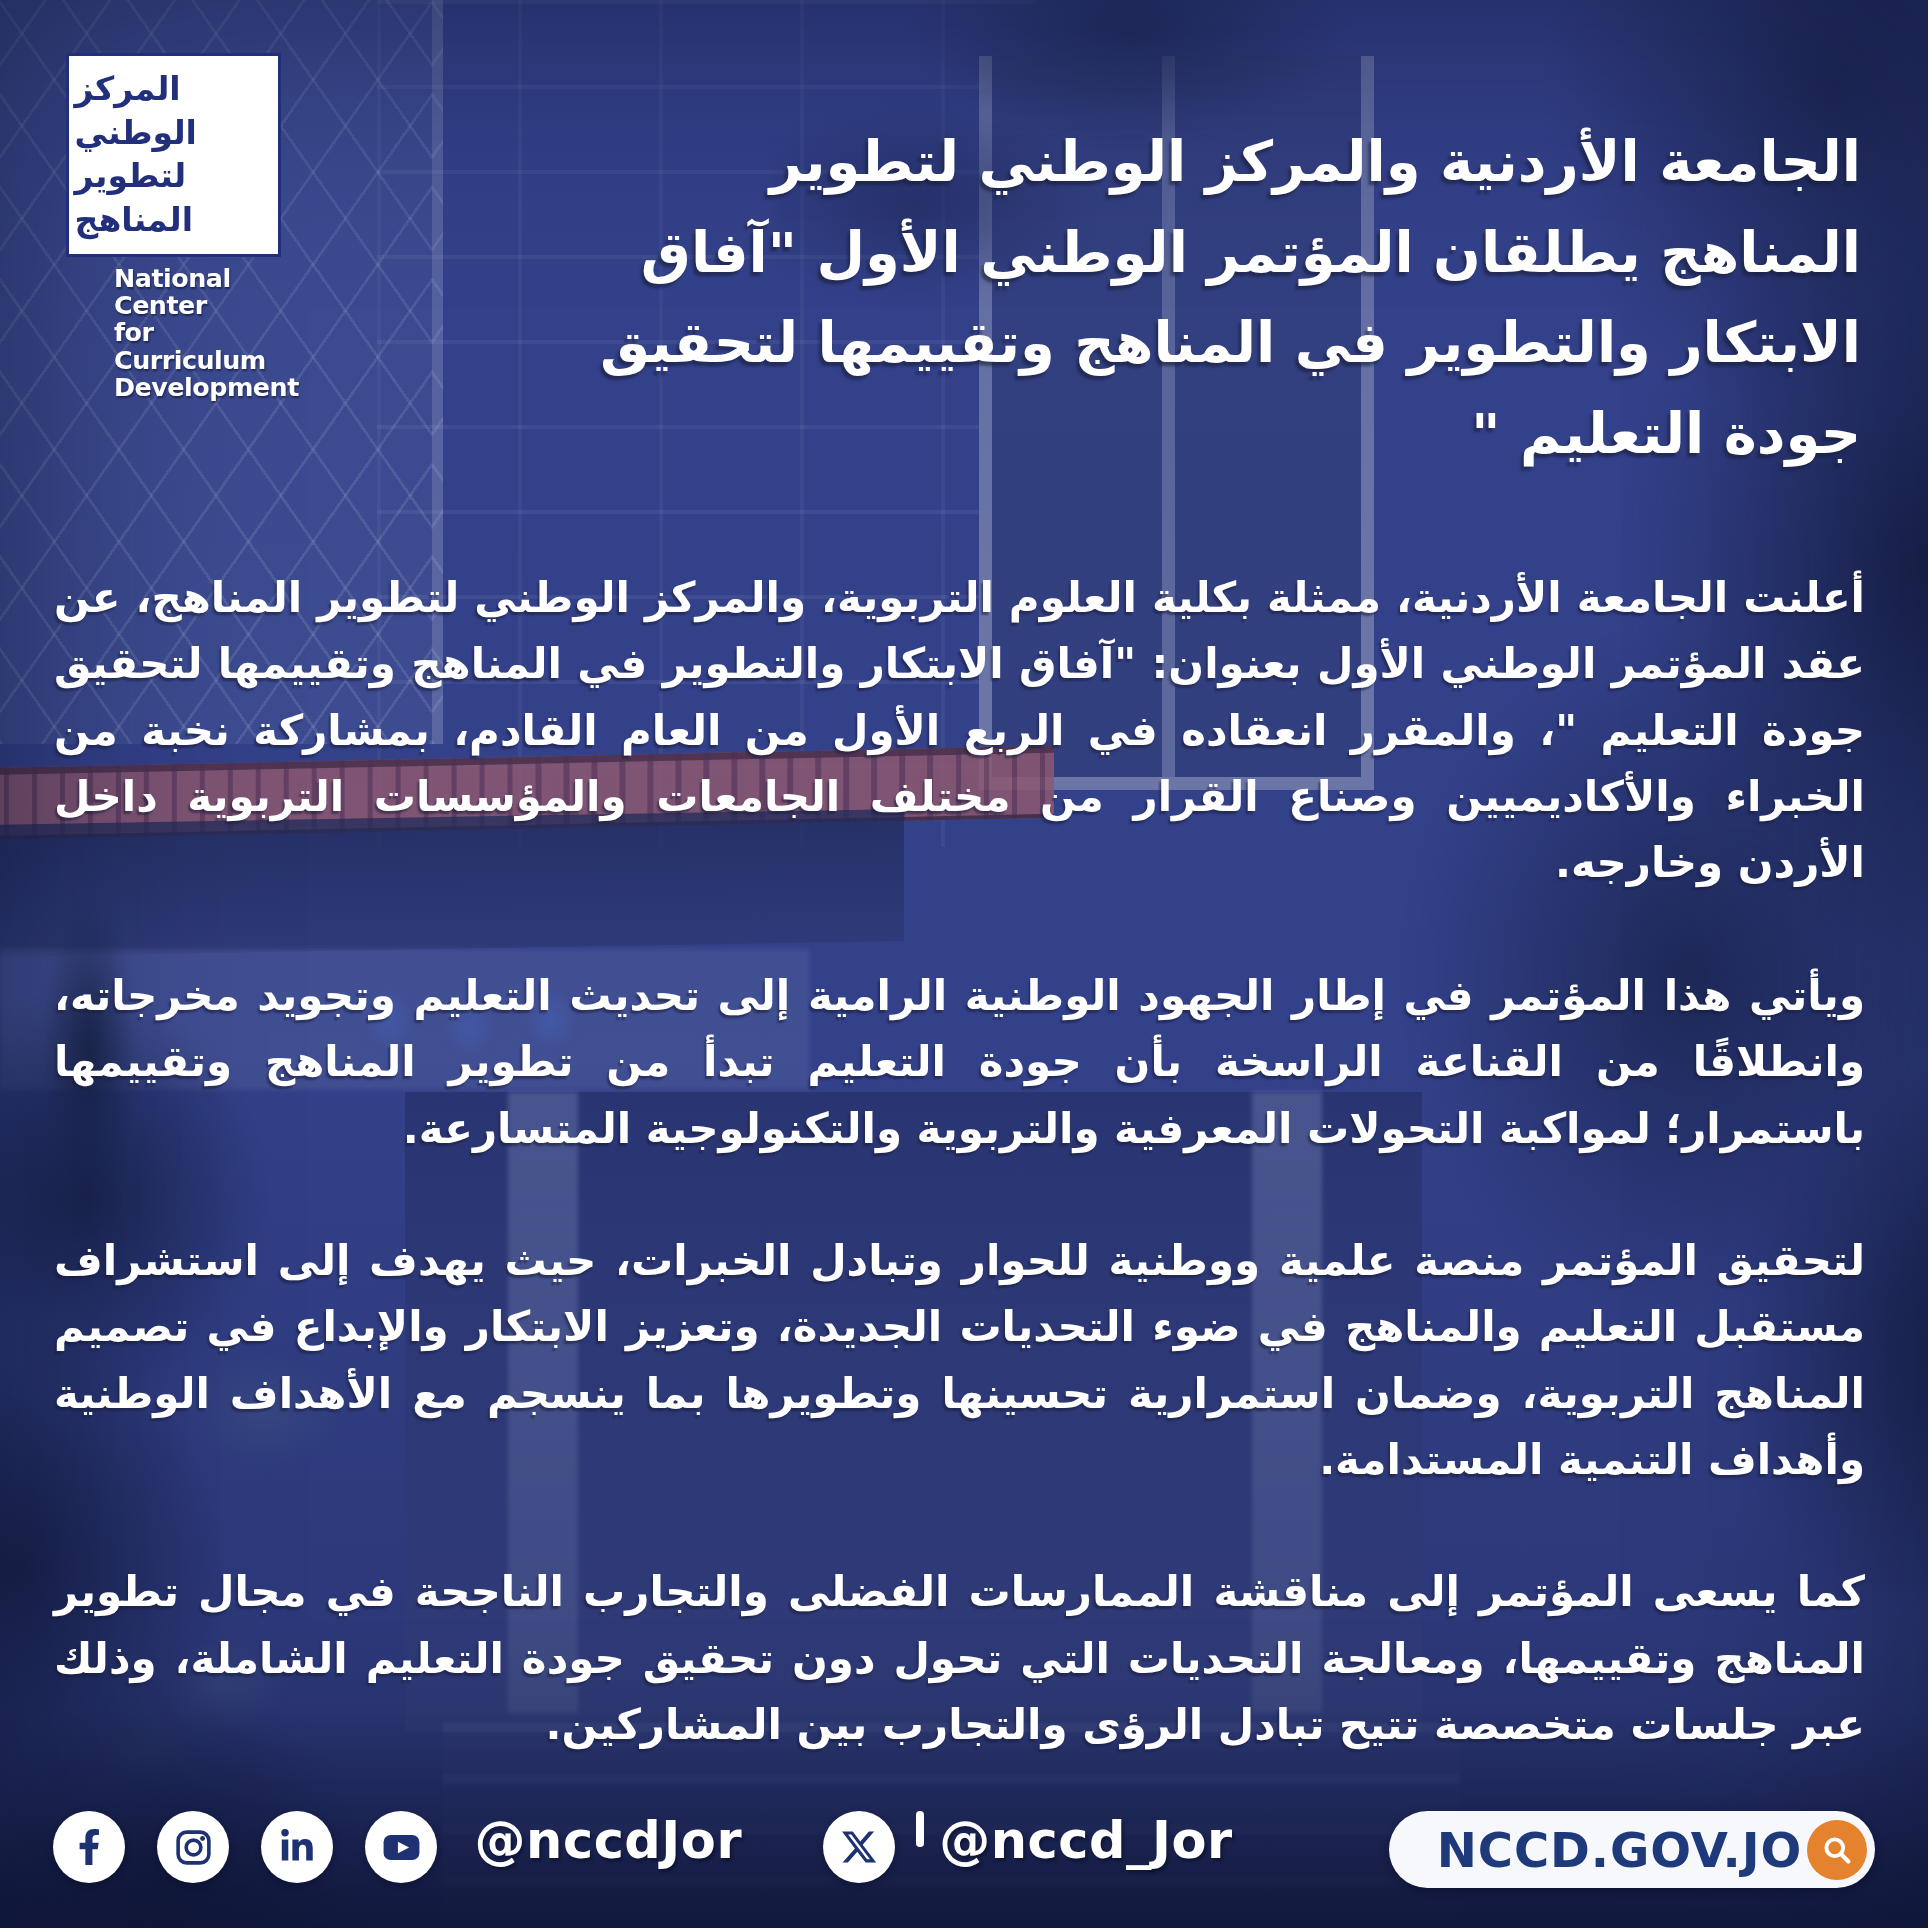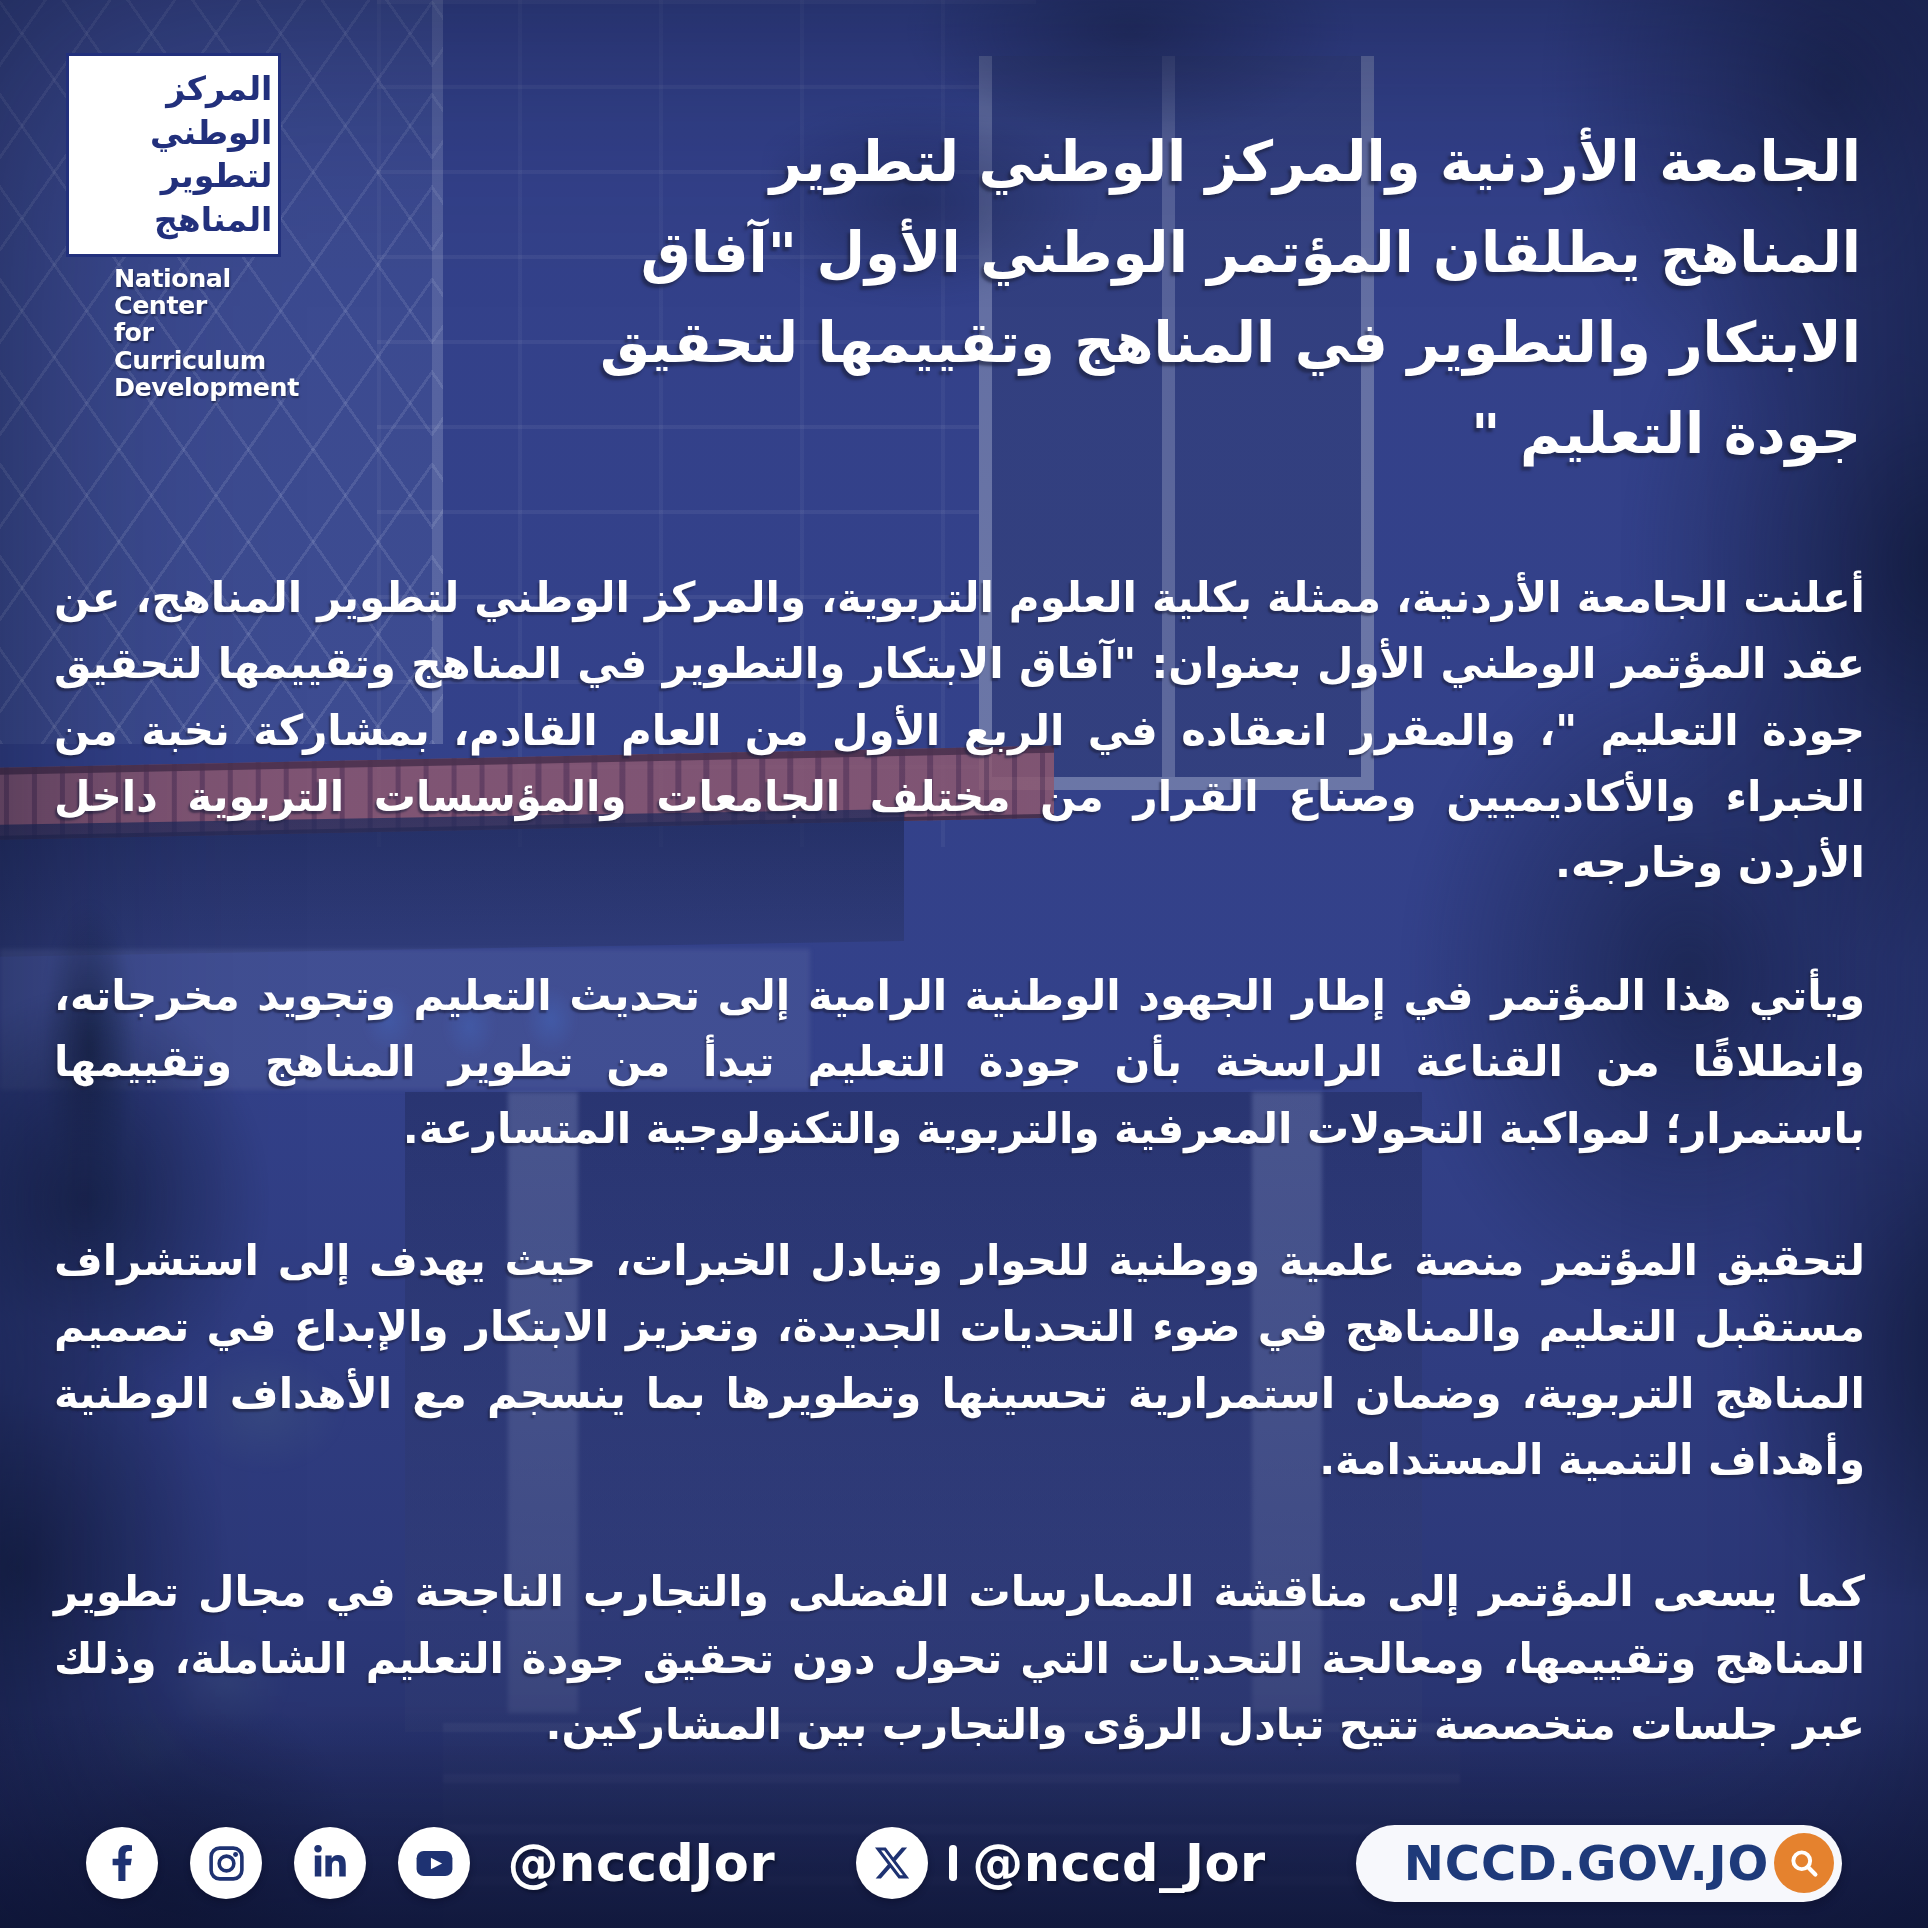--- a/index.html
+++ b/index.html
@@ -51,36 +51,36 @@
     radial-gradient(ellipse 254px 292px at 30% 20%,rgba(22,33,70,.92),transparent 72%),
     radial-gradient(ellipse 292px 348px at 18% 55%,rgba(18,28,62,.95),transparent 72%),
     radial-gradient(ellipse 273px 311px at 45% 86%,rgba(22,32,68,.92),transparent 72%),
     radial-gradient(ellipse 113px 87px at 62% 40%,rgba(86,116,146,.35),transparent 70%),
     radial-gradient(ellipse 89px 71px at 55% 66%,rgba(96,126,156,.30),transparent 70%),
     radial-gradient(ellipse 75px 56px at 40% 72%,rgba(70,104,120,.30),transparent 70%);}
   .vignette{inset:0;box-shadow:inset 0 0 395px rgba(8,12,36,.55);}
   .footer-shade{left:0;bottom:0;width:100%;height:217px;background:linear-gradient(180deg,transparent,rgba(10,16,46,.55));}
 
   .logo{position:absolute;left:66px;top:53px;width:215px;z-index:6;}
-  .logo-box{background:#ffffff;border:3.8px solid #22307c;padding:11.3px 5.6px 13px;text-align:right;
+  .logo-box{background:#ffffff;border:3.8px solid #22307c;padding:11.3px 5.6px 13px;text-align:left;
     color:#22307c;font-weight:bold;font-size:33px;line-height:1.32;direction:rtl;white-space:pre-line;}
   .logo-en{color:#ffffff;font-weight:bold;font-size:25.4px;line-height:1.07;margin-top:7.5px;
     letter-spacing:-0.5px;white-space:pre-line;text-shadow:0.9px 1.9px 1.9px rgba(10,15,40,.55);margin-left:48px;}
 
   .headline{position:absolute;right:55px;top:105px;width:1469px;z-index:5;margin:12px;
     direction:rtl;text-align:right;color:#ffffff;font-weight:bold;font-size:56px;line-height:1.62;
     white-space:pre-line;text-shadow:-2.8px 3.8px 2.8px rgba(25,30,58,.60);}
 
   .body-text{position:absolute;right:55px;top:565px;width:1819px;z-index:5;
     direction:rtl;color:#ffffff;font-weight:bold;font-size:42px;line-height:1.58;
     text-align:justify;text-shadow:-1.9px 2.8px 1.9px rgba(25,30,58,.55);}
   .body-text p{margin:0 8px 66px 0;}
 
   .footer{position:absolute;left:0;bottom:13px;width:100%;height:104px;z-index:7;
-    display:flex;align-items:center;padding:0 86px;}
+    display:flex;padding:0 53px;}
   .icon-circle{width:72px;height:72px;border-radius:50%;background:#ffffff;flex:0 0 auto;
     display:flex;align-items:center;justify-content:center;margin-right:32px;
     box-shadow:0 2.8px 6.6px rgba(8,12,36,.45);}
   .handle{color:#ffffff;font-weight:bold;font-size:51px;letter-spacing:0.5px;
     text-shadow:1.9px 2.8px 2.8px rgba(8,12,36,.55);white-space:nowrap;}
   .handle.main{margin-left:5.6px;}
   .x-wrap{margin-left:81px;}
   .x-sep{width:8.5px;height:36px;border-radius:3.8px;background:#ffffff;margin:0 15px 0 -11.3px;flex:0 0 auto;}
   .website-pill{margin-left:auto;position:relative;width:486px;height:77px;background:#f7f8fc;
     border-radius:43px;display:flex;align-items:center;justify-content:center;

